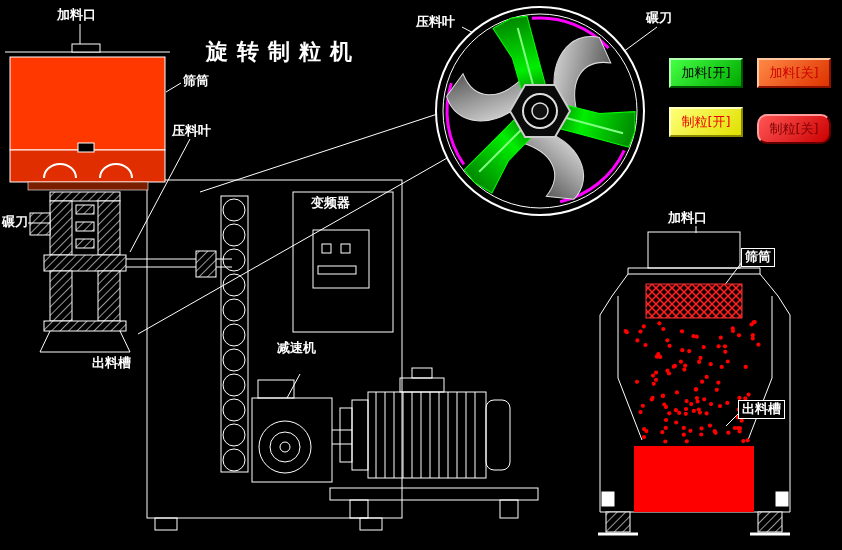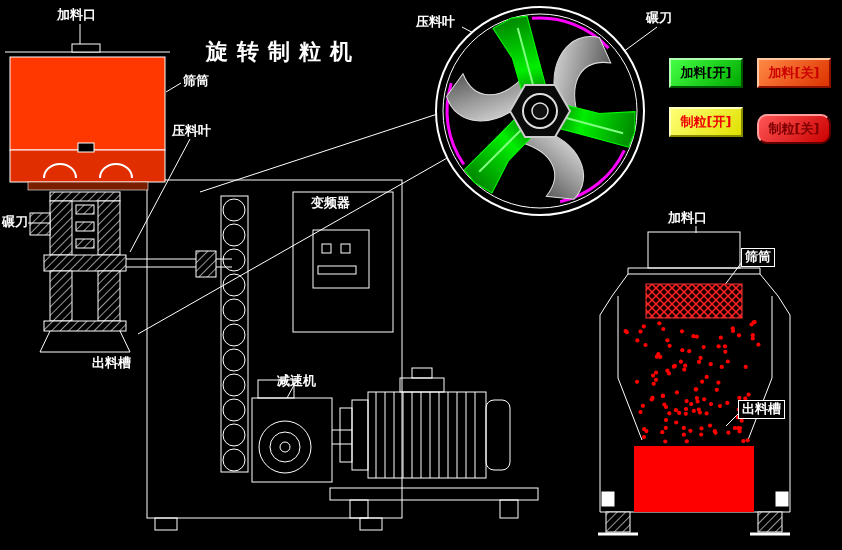--- a/index.html
+++ b/index.html
@@ -21,30 +21,30 @@
     white-space:nowrap; line-height:15px;font-family:Liberation Mono, monospace;
   }
   .lbl.boxed { border:1px solid #fff; padding:1px 3px; background:#000; }
 
   #lbl-feed-left      { left:57px;  top:8px;  }
   #lbl-sieve-left     { left:183px; top:74px; }
   #lbl-press-left     { left:172px; top:124px;}
   #lbl-knife-left     { left:2px;   top:215px;}
   #lbl-discharge-left { left:92px;  top:356px;}
   #lbl-inverter       { left:311px; top:196px;}
-  #lbl-reducer        { left:277px; top:374px;}
+  #lbl-reducer        { left:277px; top:341px;}
   #lbl-press-top      { left:416px; top:15px; }
   #lbl-knife-top      { left:646px; top:11px; }
   #lbl-feed-right     { left:668px; top:211px;}
   #lbl-sieve-right    { left:741px; top:248px;}
   #lbl-discharge-right{ left:738px; top:400px;}
 
   .btn {
     position:absolute; width:74px; height:30px;
-    font-family:inherit; font-size:13px; font-weight:bold;
+    font-family:inherit; font-size:13px; font-weight:normal;
     text-align:center; line-height:24px; cursor:pointer;
     border-width:2px; border-style:solid;
   }
   #btn-feed-on  { left:669px; top:58px;
     background:linear-gradient(135deg,#44ff44,#00aa00); color:#000;
     border-color:#b3ffb3 #005500 #005500 #b3ffb3; }
   #btn-feed-off { left:757px; top:58px;
     background:linear-gradient(135deg,#ff8844,#dd3300); color:#cc0000;
     border-color:#ffc9a3 #881100 #881100 #ffc9a3; }
   #btn-gran-on  { left:669px; top:107px;

